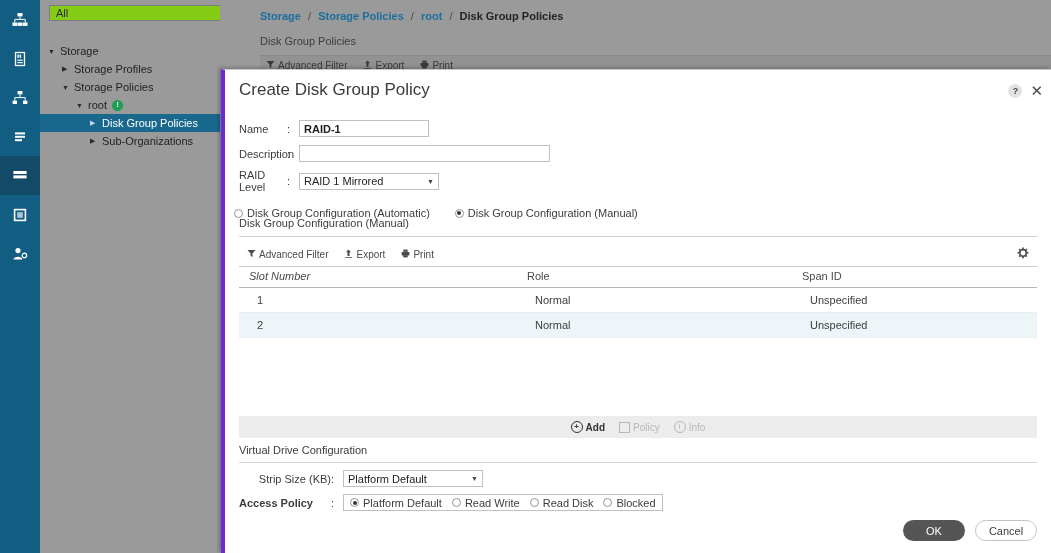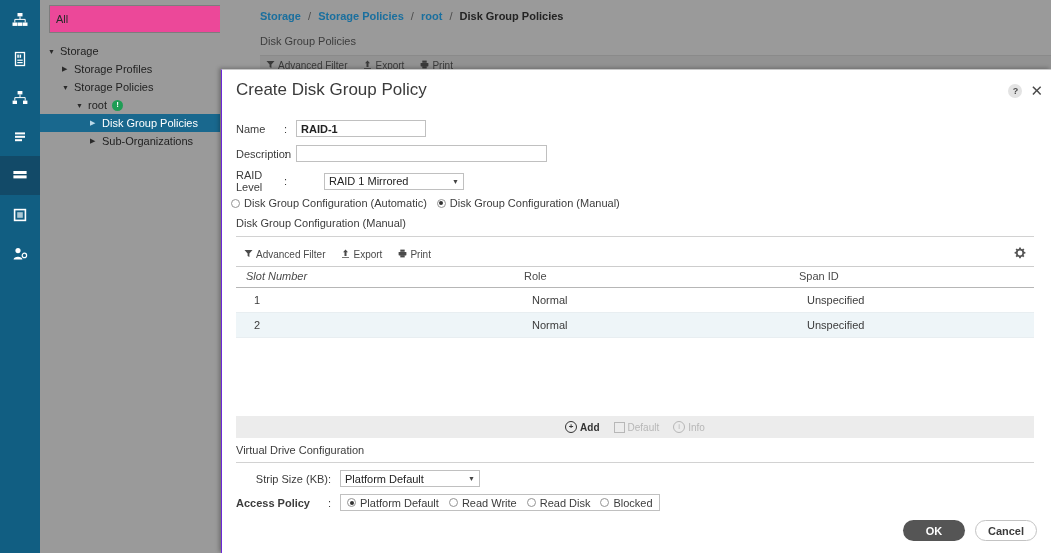--- a/index.html
+++ b/index.html
@@ -45,23 +45,23 @@
   
   #tree-panel {
     position: absolute;
     left: 40px; top: 0;
     width: 180px; height: 553px;
     background: #9a9a9a;
   }
   #scope-select {
     position: absolute;
     left: 9px; top: 5px;
-    width: 190px; height: 28px;
+    width: 190px; height: 16px;
     border: 1px solid #7d7d7d;
-    background: #ec4899;
+    background: #84cc16;
     box-sizing: border-box;
     display: flex;
     align-items: center;
     padding: 0 6px;
     color: #2a2a2a;
     font-size: 11px;
   }
   #scope-select .caret {
     margin-left: auto;
     font-size: 8px;
@@ -157,21 +157,21 @@
   }
   .tbtn { display: flex; align-items: center; gap: 3px; }
 
   
   #dialog {
     position: absolute;
     left: 221px; top: 69px;
     width: 830px; height: 484px;
     background: #ffffff;
     box-shadow: -2px -1px 4px rgba(0,0,0,0.28);
-    border-left: 1px solid #6d28d9;
+    border-left: 4px solid #6d28d9;
     border-top: 1px solid #c9c9c9;
     box-sizing: border-box;
   }
   #dialog-title {
     position: absolute;
     left: 14px; top: 10px;
     font-size: 17px;
     color: #3b3b3b;
   }
   #dialog-actions {
@@ -358,21 +358,20 @@
     gap: 10px;
     padding: 0 6px;
   }
 
   
   #dialog-footer {
     position: absolute;
     right: 14px; bottom: 12px;
     display: flex;
     gap: 10px;
-    font-weight: bold;
   }
   .pill {
     height: 21px;
     min-width: 62px;
     border-radius: 11px;
     font-size: 11px;
     display: flex;
     align-items: center;
     justify-content: center;
     box-sizing: border-box;
@@ -557,27 +556,27 @@
 
   <div class="form-row" style="left:14px; top:75px;">
     <span class="form-label">Description</span>
     <span class="form-colon">:</span>
     <span class="text-input" style="width:251px;"></span>
   </div>
 
   <div class="form-row" style="left:14px; top:99px;">
     <span class="form-label">RAID Level</span>
     <span class="form-colon">:</span>
-    <span class="select-input" style="width:140px;margin-left:28px;">
+    <span class="select-input" style="width:140px;">
       <span>RAID 1 Mirrored</span>
       <span class="caret">▼</span>
     </span>
   </div>
 
-  <div class="form-row" style="left:9px; top:127px; gap:10px;justify-content:center;">
+  <div class="form-row" style="left:9px; top:137px; gap:25px;justify-content:center;">
     <span class="radio">
       <span class="dot"></span>
       <span>Disk Group Configuration (Automatic)</span>
     </span>
     <span class="radio checked">
       <span class="dot"></span>
       <span>Disk Group Configuration (Manual)</span>
     </span>
   </div>
 
@@ -641,21 +640,21 @@
     </tbody>
   </table>
 
   <div id="table-footer" style="left:14px; top:346px; position:absolute; width:798px;">
     <span class="footer-btn bold">
       <span class="circle-icon">+</span>
       <span>Add</span>
     </span>
     <span class="footer-btn disabled">
       <span class="square-icon"></span>
-      <span>Default</span>
+      <span>Policy</span>
     </span>
     <span class="footer-btn disabled">
       <span class="circle-icon">i</span>
       <span>Info</span>
     </span>
   </div>
 
   <div class="section-head" style="left:14px; top:374px;">Virtual Drive Configuration</div>
   <div class="section-rule" style="left:14px; top:392px; width:798px;"></div>
 

